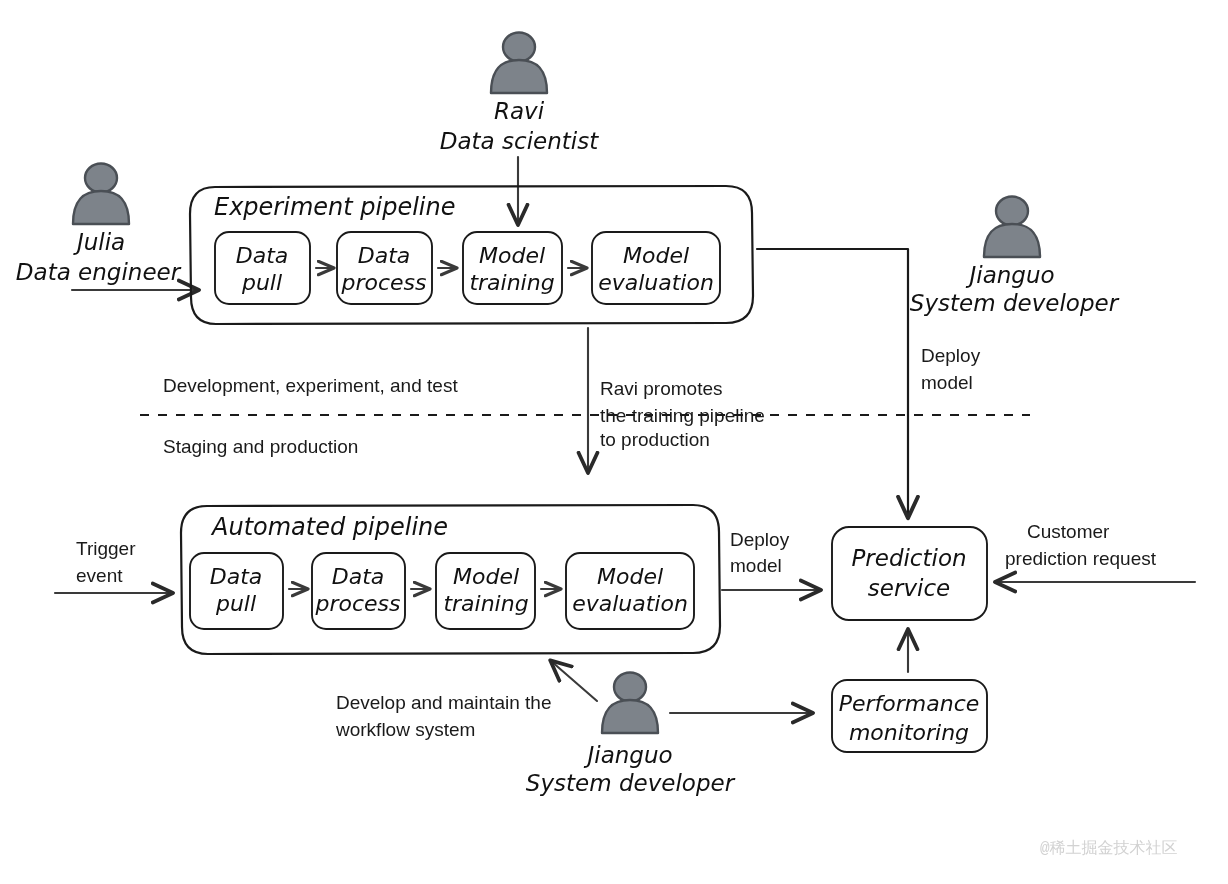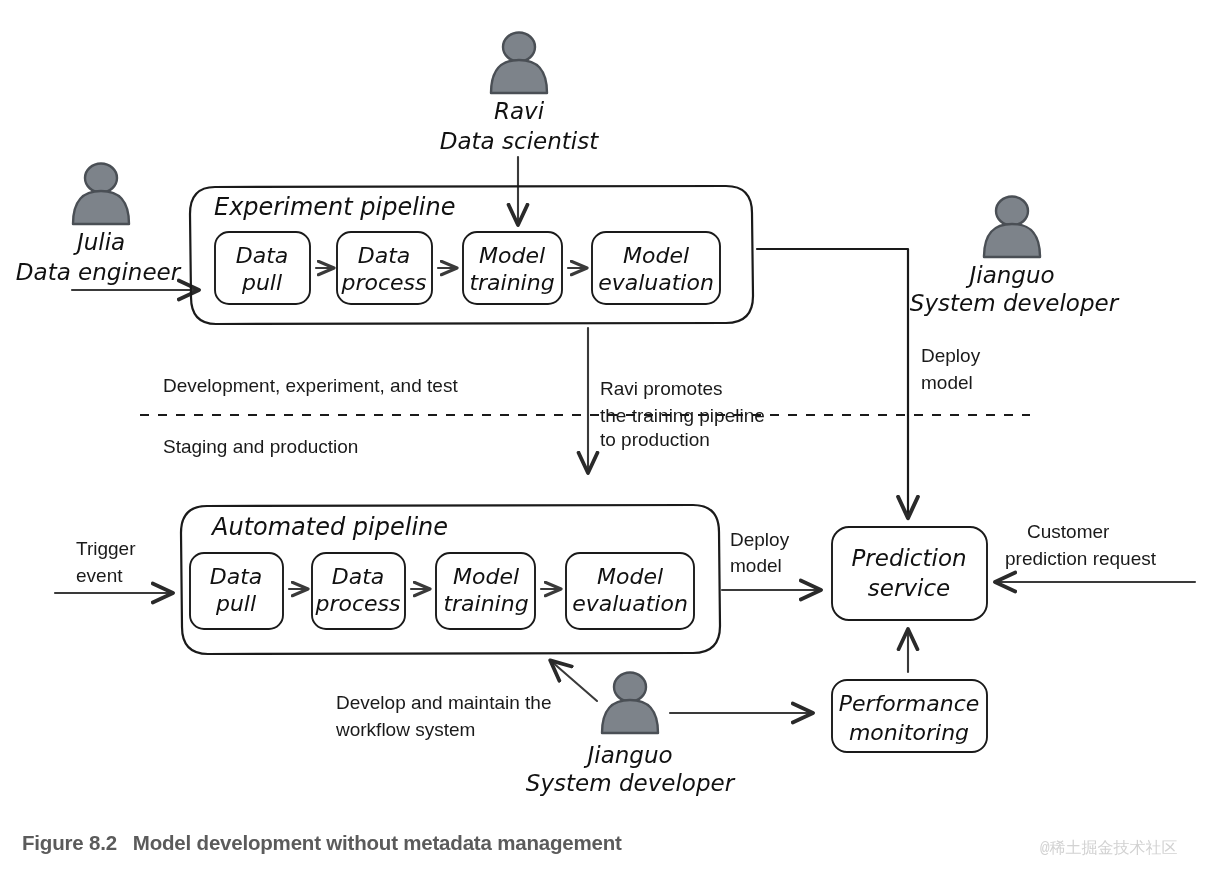--- a/index.html
+++ b/index.html
@@ -231,17 +231,16 @@
     </g>
 
     <path class="stroke-arrow" d="M597,701 L551,661" marker-end="url(#arrowLg)"></path>
 
     <path class="stroke-arrow" d="M670,713 L812,713" marker-end="url(#arrowLg)"></path>
 
     <text class="sans" x="336" y="709" font-size="19">Develop and maintain the</text>
     <text class="sans" x="336" y="736" font-size="19">workflow system</text>
   </svg>
 
-  <div class="caption"><span class="fignum">Figure 8.2</span><span>Model development without metadata management</span></div>
 
   <div class="watermark">@稀土掘金技术社区</div>
 
 </div>
 
 </body></html>

